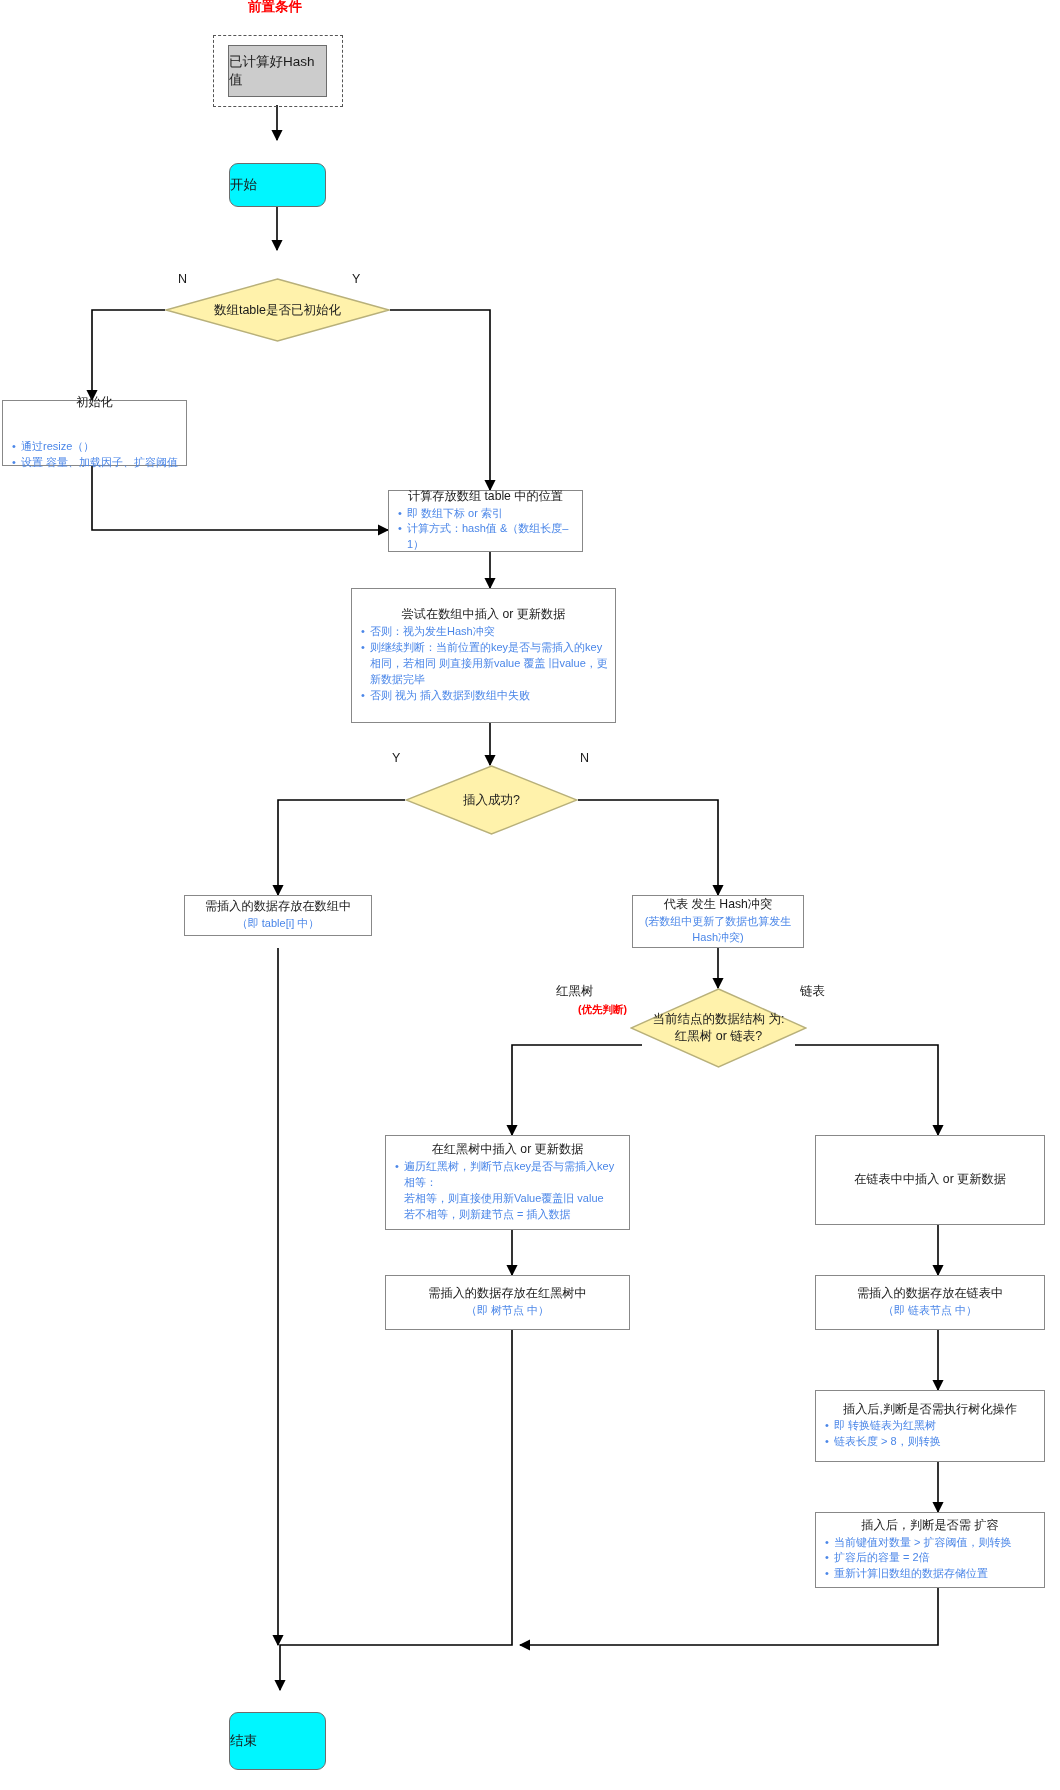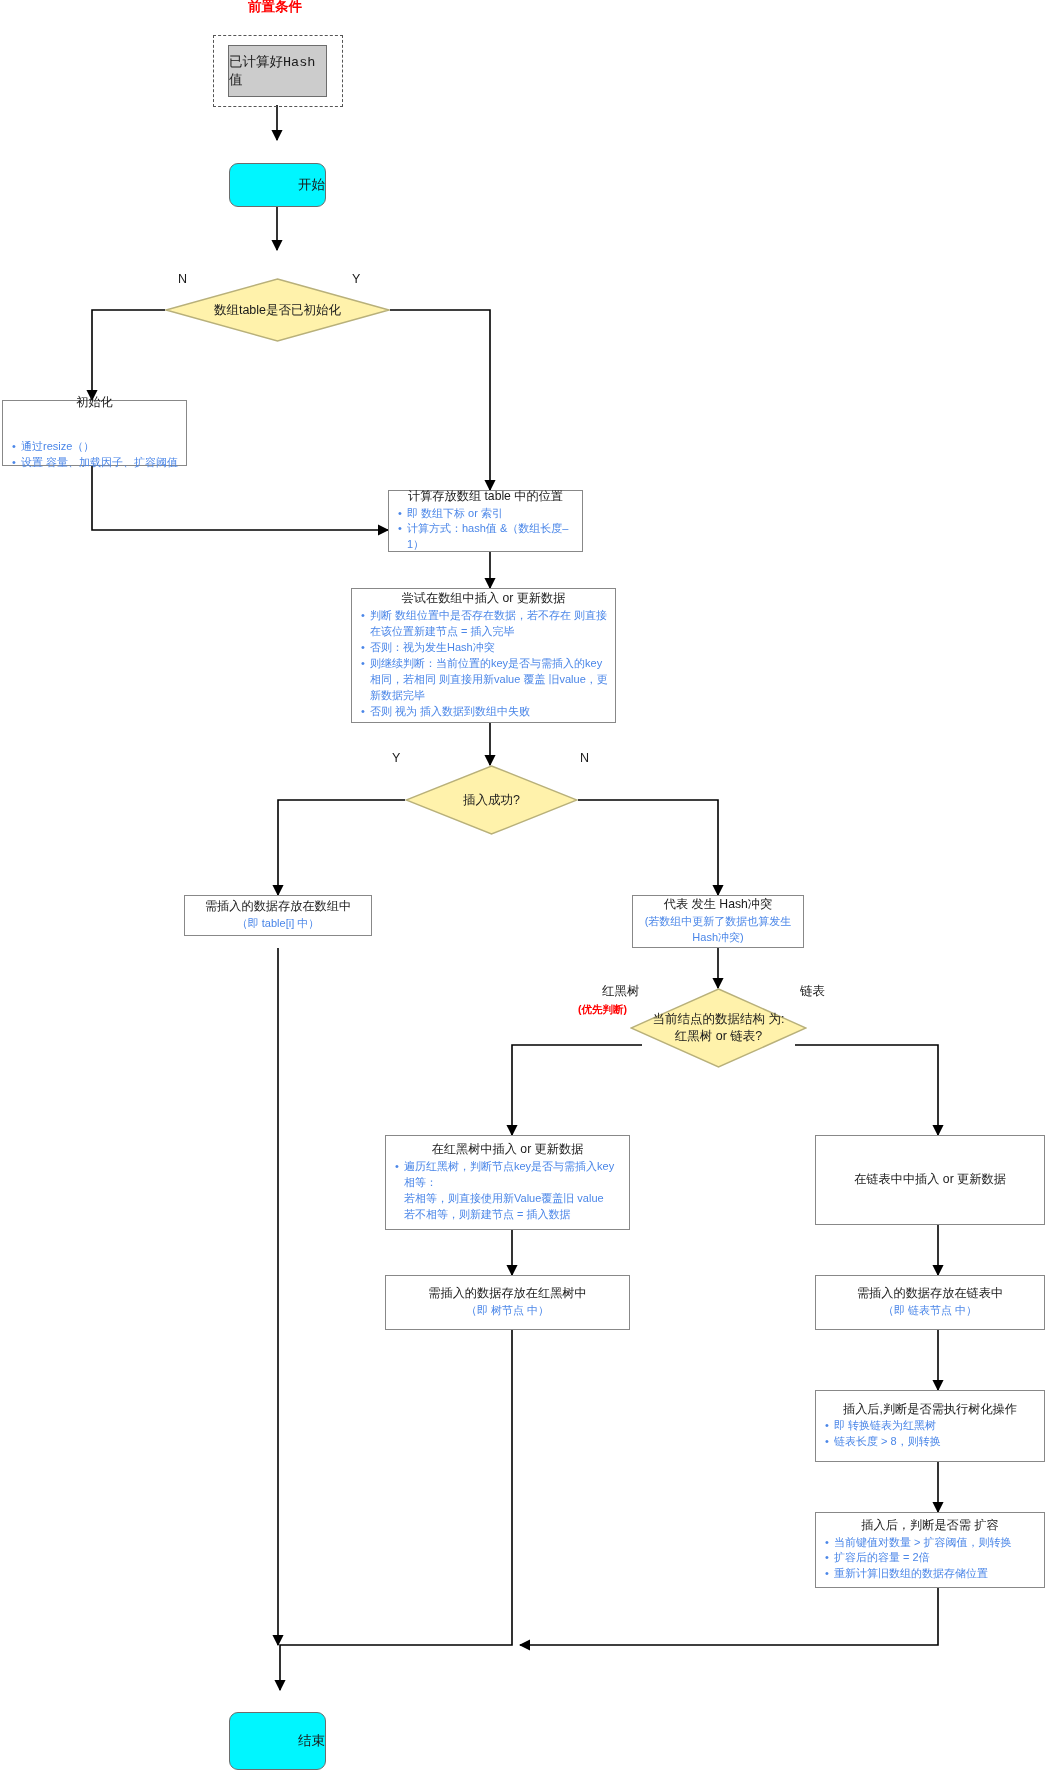--- a/index.html
+++ b/index.html
@@ -26,32 +26,31 @@
     display:flex;
     flex-direction:column;
     justify-content:center;
     color:#1a1a1a;
   }
   
   .terminal{
     background:#00f6ff;
     border:1px solid #6d6d6d;
     border-radius:9px;
-    align-items:flex-end;
+    align-items:flex-start;
     justify-content:center;
     font-size:13.5px;
   }
   
   .graybox{
     background:#cccccc;
     border:1px solid #6d6d6d;
     align-items:center;
     justify-content:center;
     font-size:13.5px;
-    font-family:Liberation Mono, monospace;
   }
   .dashedgroup{
     position:absolute;
     border:1.5px dashed #555;
     box-sizing:border-box;
   }
   .grouptitle{
     position:absolute;
     color:#ff0000;
     font-weight:bold;
@@ -217,21 +216,20 @@
     <div class="ttl">计算存放数组 table 中的位置</div>
     <ul>
       <li>即 数组下标 or 索引</li>
       <li>计算方式：hash值 &amp;（数组长度–1）</li>
     </ul>
   </div>
 
   <div class="node process" style="left:351px; top:588px; width:265px; height:135px;">
     <div class="ttl">尝试在数组中插入 or 更新数据</div>
     <ul>
-      <li>判断 数组位置中是否存在数据，若不存在 则直接在该位置新建节点 = 插入完毕</li>
       <li>否则：视为发生Hash冲突</li>
       <li>则继续判断：当前位置的key是否与需插入的key相同，若相同 则直接用新value 覆盖 旧value，更新数据完毕</li>
       <li>否则 视为 插入数据到数组中失败</li>
     </ul>
   </div>
 
   <div class="diamond" style="left:405px; top:765px; width:173px; height:70px;">
     <svg class="dshape" viewBox="0 0 173 70" preserveAspectRatio="none">
       <polygon points="86.5,1 172,35 86.5,69 1,35" fill="#fff2ab" stroke="#b8b07a" stroke-width="1.4"></polygon>
     </svg>
@@ -252,21 +250,21 @@
 
   <div class="diamond" style="left:630px; top:988px; width:177px; height:80px;">
     <svg class="dshape" viewBox="0 0 177 80" preserveAspectRatio="none">
       <polygon points="88.5,1 176,40 88.5,79 1,40" fill="#fff2ab" stroke="#b8b07a" stroke-width="1.4"></polygon>
     </svg>
     <span class="dtext">
       <span>当前结点的数据结构 为:</span><br>
       <span>红黑树 or 链表?</span>
     </span>
   </div>
-  <div class="elabel" style="left:602px; top:983px;">红黑树</div>
+  <div class="elabel" style="left:556px; top:983px;">红黑树</div>
   <div class="elabel red" style="left:578px; top:1003px;">(优先判断)</div>
   <div class="elabel" style="left:800px; top:983px;">链表</div>
 
   <div class="node process" style="left:385px; top:1135px; width:245px; height:95px;justify-content:space-between;">
     <div class="ttl">在红黑树中插入 or 更新数据</div>
     <ul>
       <li>遍历红黑树，判断节点key是否与需插入key相等：</li>
     </ul>
     <div class="sub" style="padding-left:11px;">若相等，则直接使用新Value覆盖旧 value</div>
     <div class="sub" style="padding-left:11px;">若不相等，则新建节点 = 插入数据</div>

